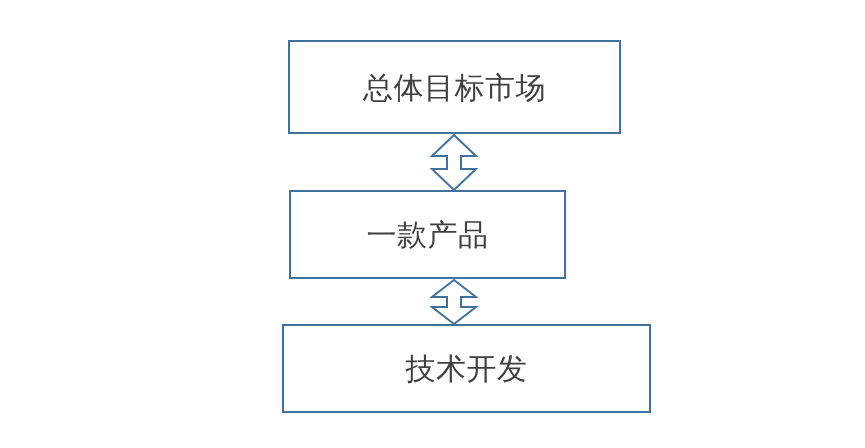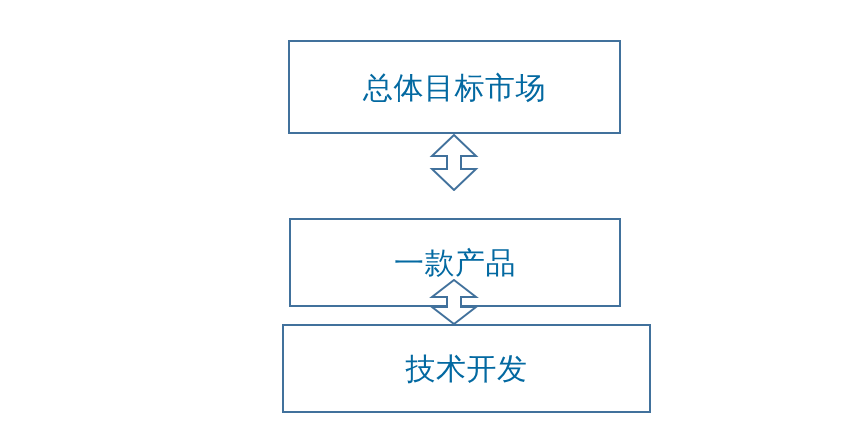--- a/index.html
+++ b/index.html
@@ -26,43 +26,42 @@
     position: absolute;
     box-sizing: border-box;
     background: #ffffff;
     border: 2px solid #41719C;
     display: flex;
     align-items: center;
     justify-content: center;
   }
 
   .node-label {
-    color: #0369a1;
+    color: #404040;
     font-size: 30px;
     line-height: 1.1;
     letter-spacing: 0.5px;
     white-space: nowrap;
     font-weight: 400;
   }
 
   
   #box-tam {
     left: 288px;
     top: 40px;
     width: 333px;
     height: 94px;
   }
 
   
   #box-product {
     left: 289px;
     top: 190px;
-    width: 332px;
+    width: 277px;
     height: 89px;
-    margin-top: 28px;
   }
 
   
   #box-tech {
     left: 282px;
     top: 324px;
     width: 369px;
     height: 89px;
   }
 

